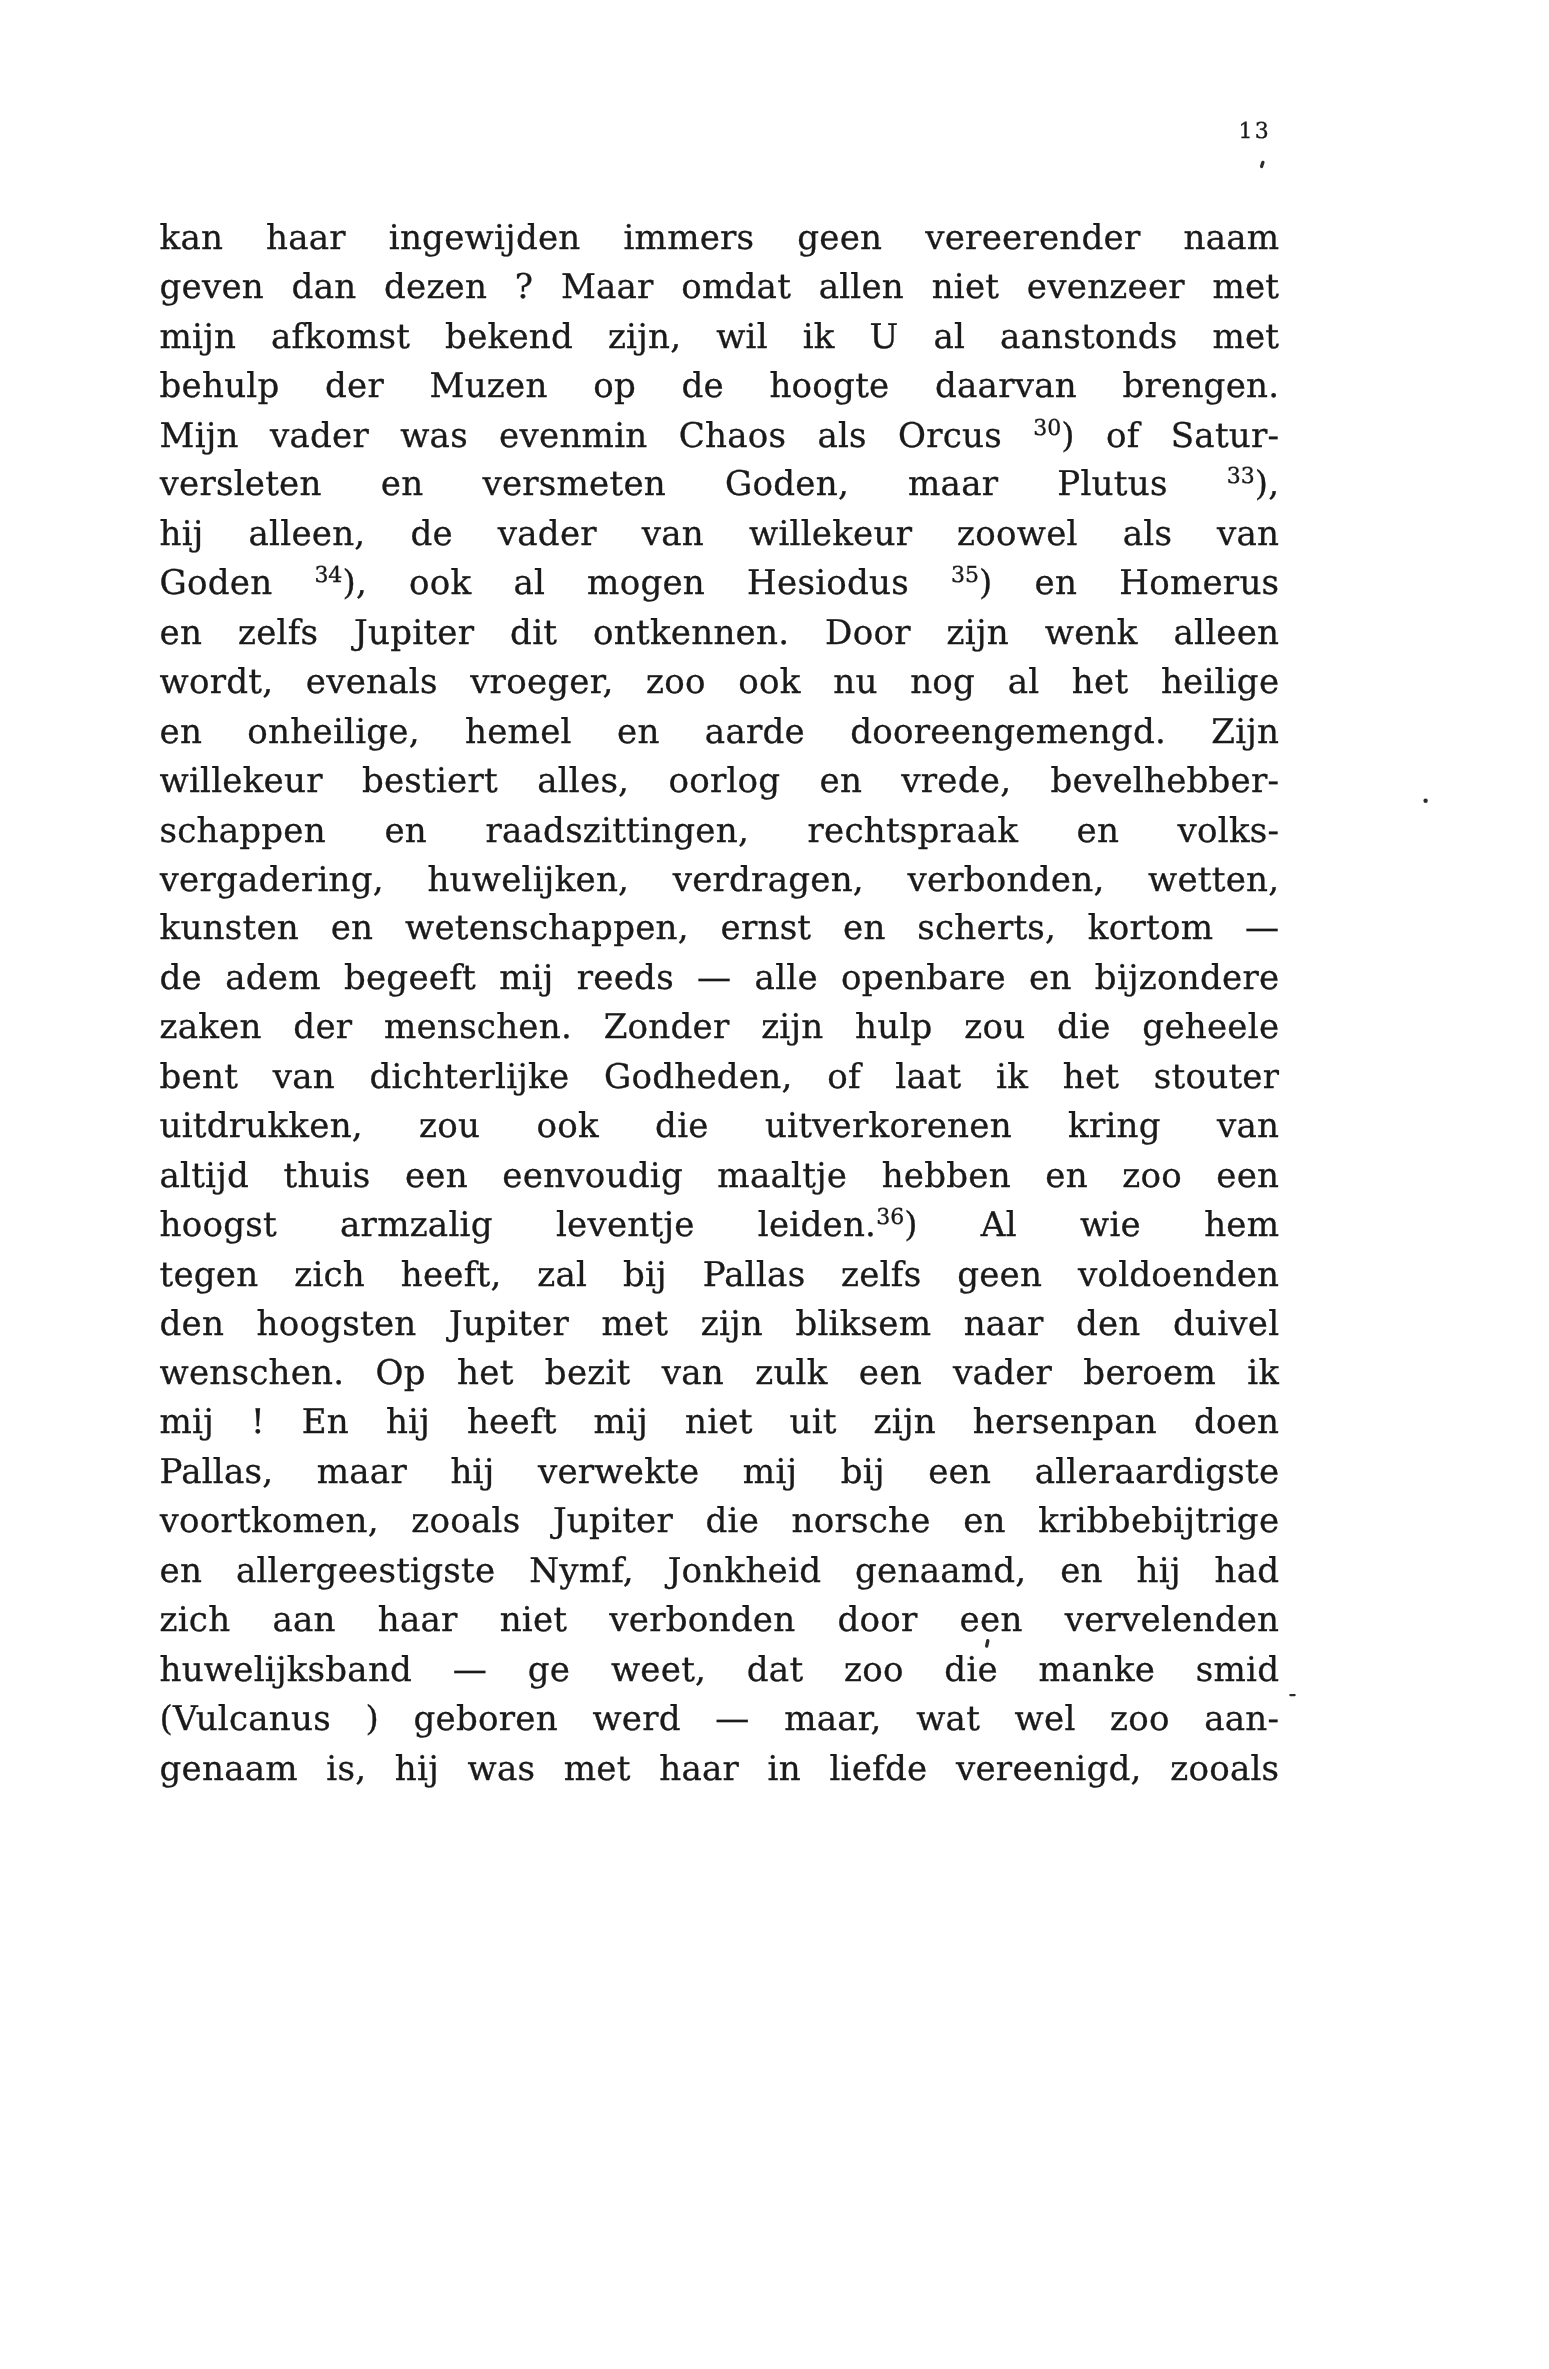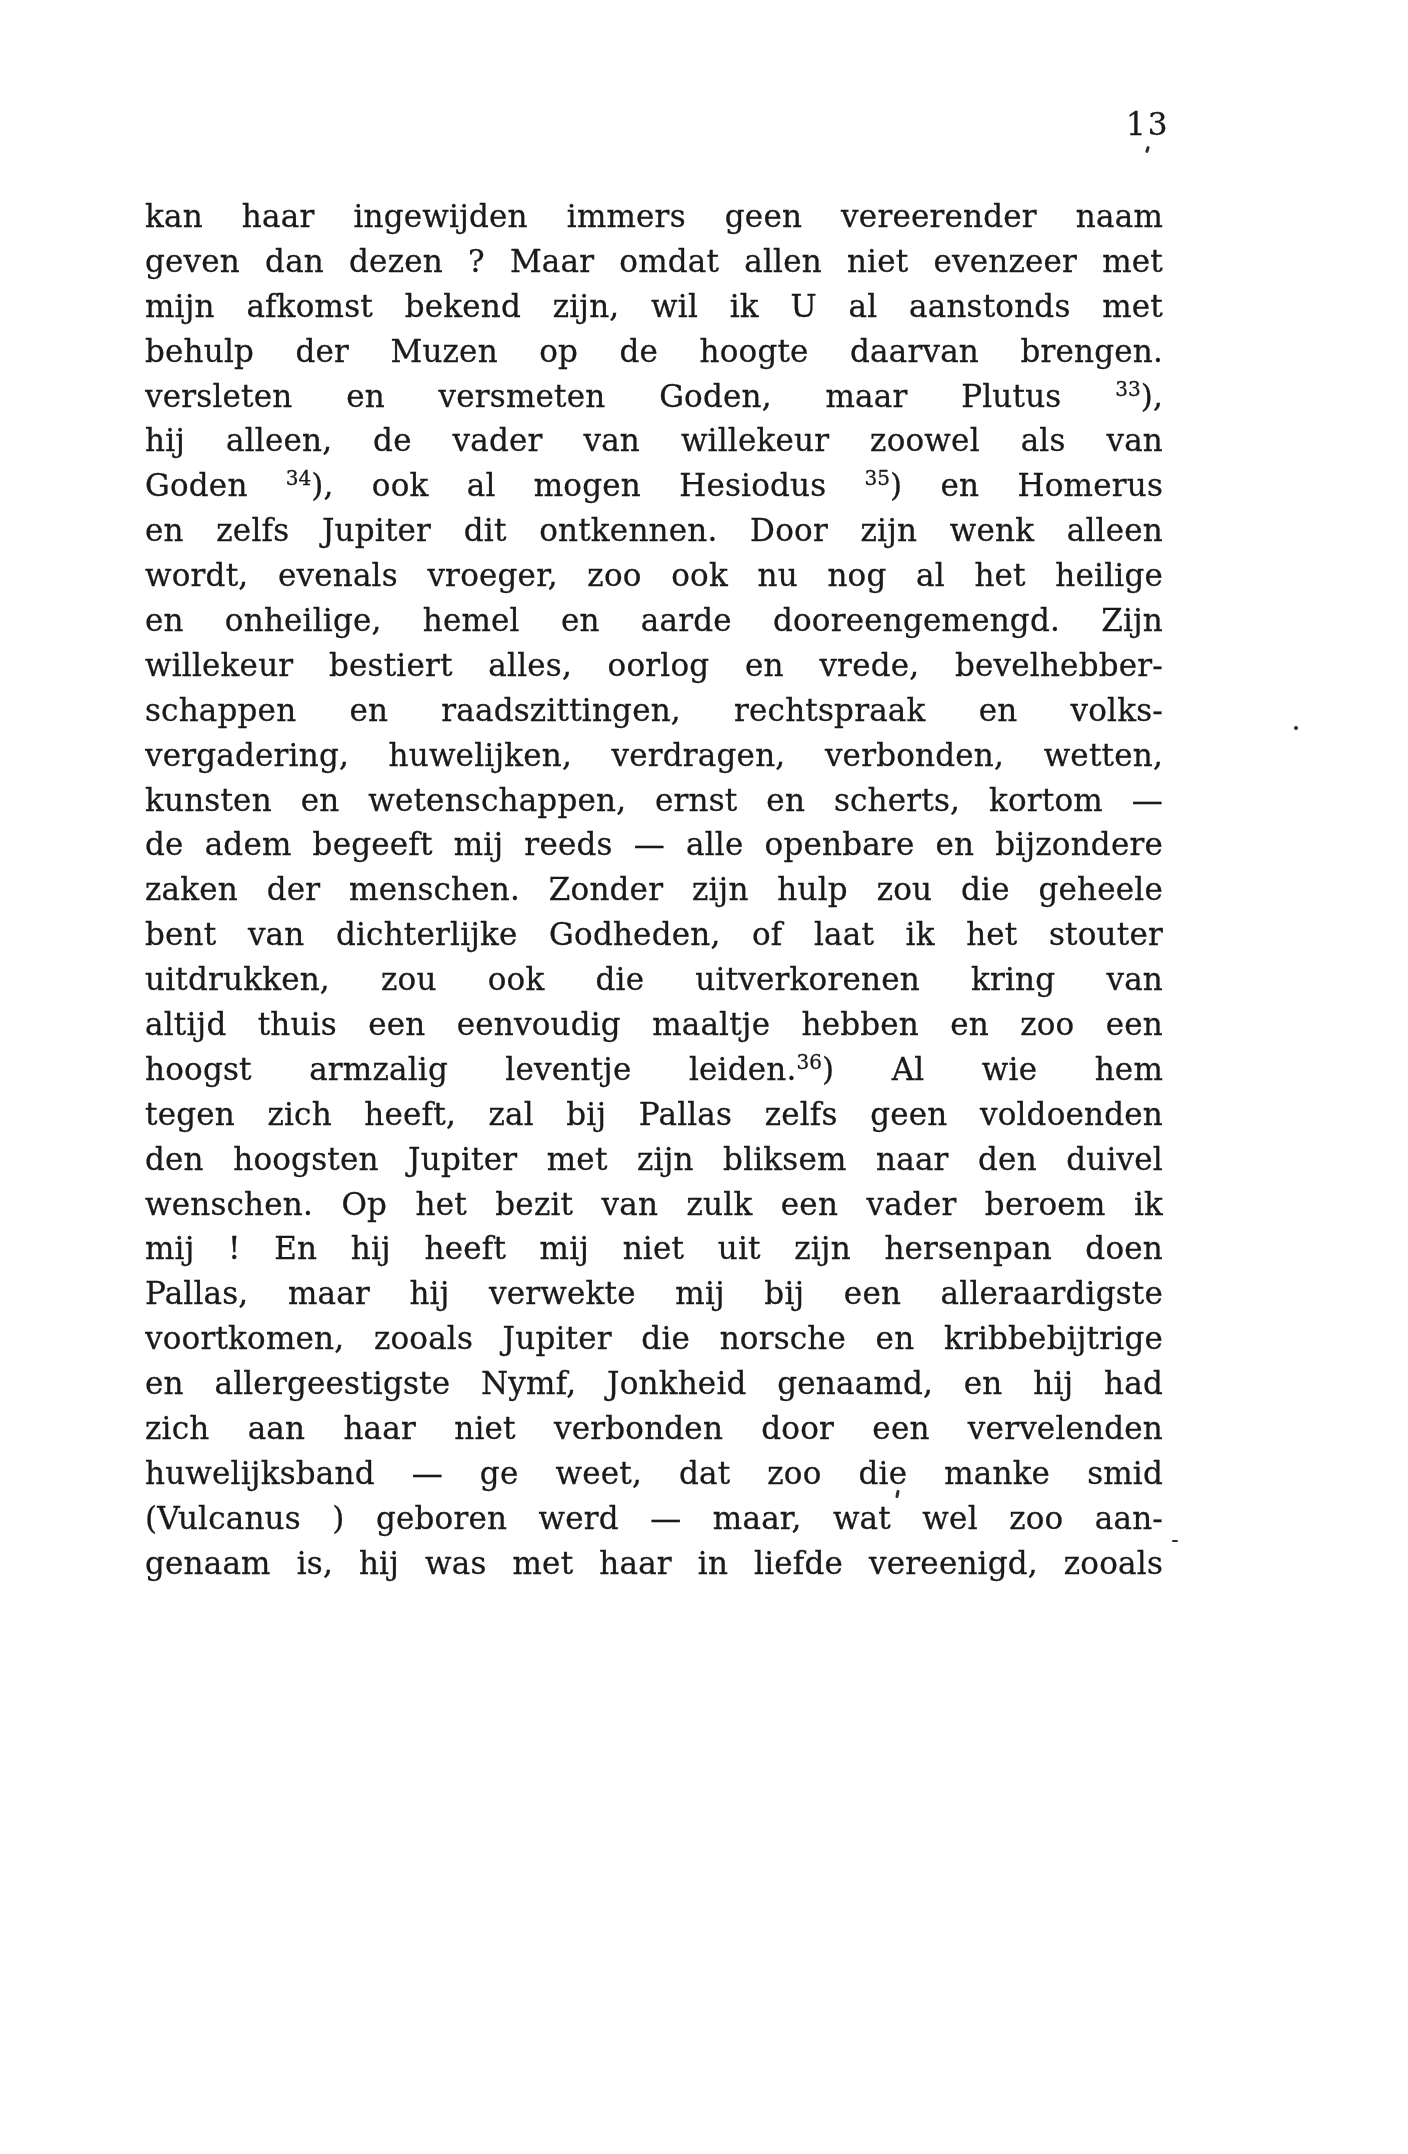--- a/index.html
+++ b/index.html
@@ -13,21 +13,21 @@
     height: 2154px;
     background: #ffffff;
     color: #1a1a1a;
     font-family: "DejaVu Serif", "Liberation Serif", serif;
     overflow: hidden;
   }
   .page-number {
     position: absolute;
     left: 1126px;
     top: 106px;
-    font-size: 31px;
+    font-size: 20px;
     letter-spacing: 2px;
     -webkit-text-stroke: 0.3px currentColor;
   }
   .text-block {
     position: absolute;
     left: 145px;
     top: 194px;
     width: 1018px;
   }
   .line {
@@ -63,20 +63,21 @@
 <body>
 
 <div class="page">
   <div class="page-number">13</div>
 
   <div class="text-block">
       <div class="line">kan haar ingewijden immers geen vereerender naam</div>
       <div class="line">geven dan dezen ? Maar omdat allen niet evenzeer met</div>
       <div class="line">mijn afkomst bekend zijn, wil ik U al aanstonds met</div>
       <div class="line">behulp der Muzen op de hoogte daarvan brengen.</div>
+      <div class="line">Mijn vader was evenmin Chaos als Orcus <sup class="fnref">30</sup>) of Satur-</div>
       <div class="line">versleten en versmeten Goden, maar Plutus <sup class="fnref">33</sup>),</div>
       <div class="line">hij alleen, de vader van willekeur zoowel als van</div>
       <div class="line">Goden <sup class="fnref">34</sup>), ook al mogen Hesiodus <sup class="fnref">35</sup>) en Homerus</div>
       <div class="line">en zelfs Jupiter dit ontkennen. Door zijn wenk alleen</div>
       <div class="line">wordt, evenals vroeger, zoo ook nu nog al het heilige</div>
       <div class="line">en onheilige, hemel en aarde dooreengemengd. Zijn</div>
       <div class="line">willekeur bestiert alles, oorlog en vrede, bevelhebber-</div>
       <div class="line">schappen en raadszittingen, rechtspraak en volks-</div>
       <div class="line">vergadering, huwelijken, verdragen, verbonden, wetten,</div>
       <div class="line">kunsten en wetenschappen, ernst en scherts, kortom —</div>

